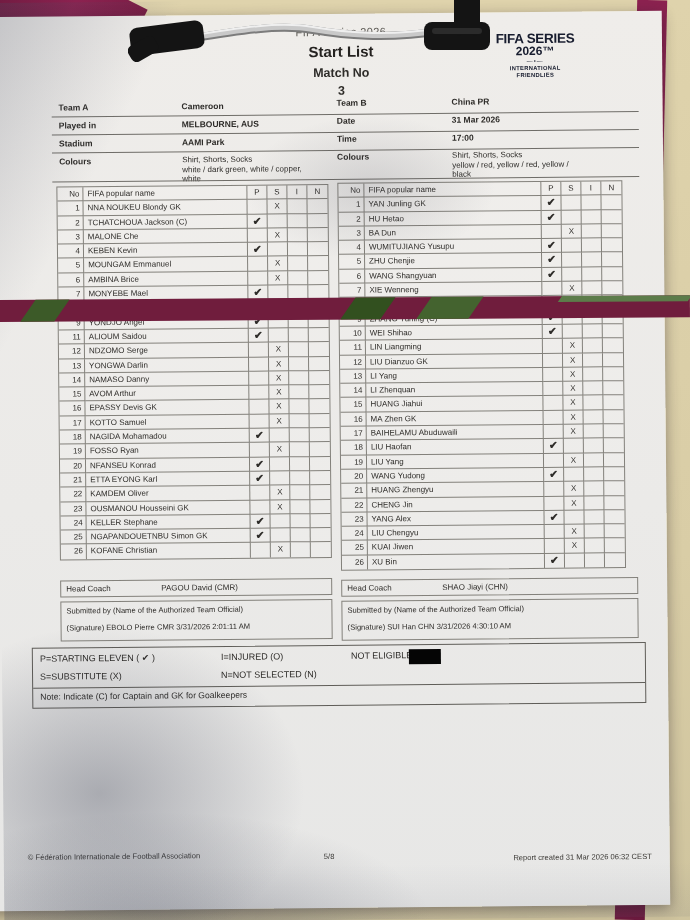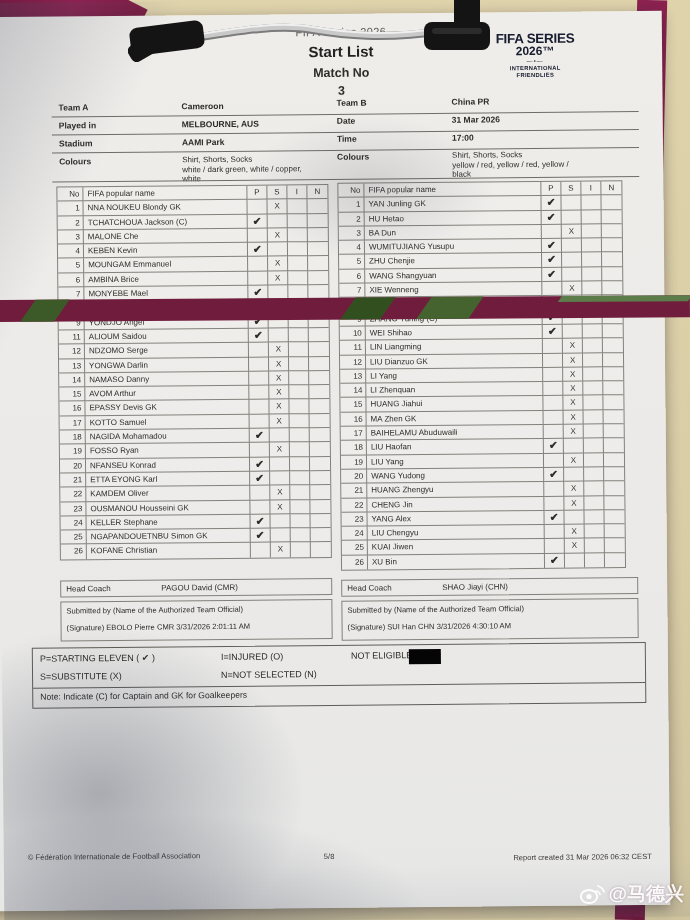--- a/index.html
+++ b/index.html
@@ -631,23 +631,14 @@
     <rect x="304" y="28" width="50" height="6" rx="3" fill="#2b2b2b"></rect>
   </svg>
 
   <div class="stripe-bottom">
     <div class="g g1"></div>
     <div class="g g2"></div>
     <div class="g g3"></div>
     <div class="g g4"></div>
   </div>
 
-  <div class="watermark">
-    <svg width="26" height="22" viewBox="0 0 26 22">
-      <ellipse cx="10" cy="13.5" rx="8.2" ry="6.6" fill="none" stroke="rgba(255,255,255,.93)" stroke-width="2"></ellipse>
-      <circle cx="10" cy="13.5" r="2.6" fill="rgba(255,255,255,.93)"></circle>
-      <path d="M17.5,8 a5.5,5.5 0 0 1 3.6,3.4" fill="none" stroke="rgba(255,255,255,.93)" stroke-width="1.8" stroke-linecap="round"></path>
-      <path d="M19,3 a9.5,9.5 0 0 1 6,5.6" fill="none" stroke="rgba(255,255,255,.93)" stroke-width="1.8" stroke-linecap="round"></path>
-    </svg>
-    <span>@马德兴</span>
-  </div>
 
 </div>
 
 </body></html>

